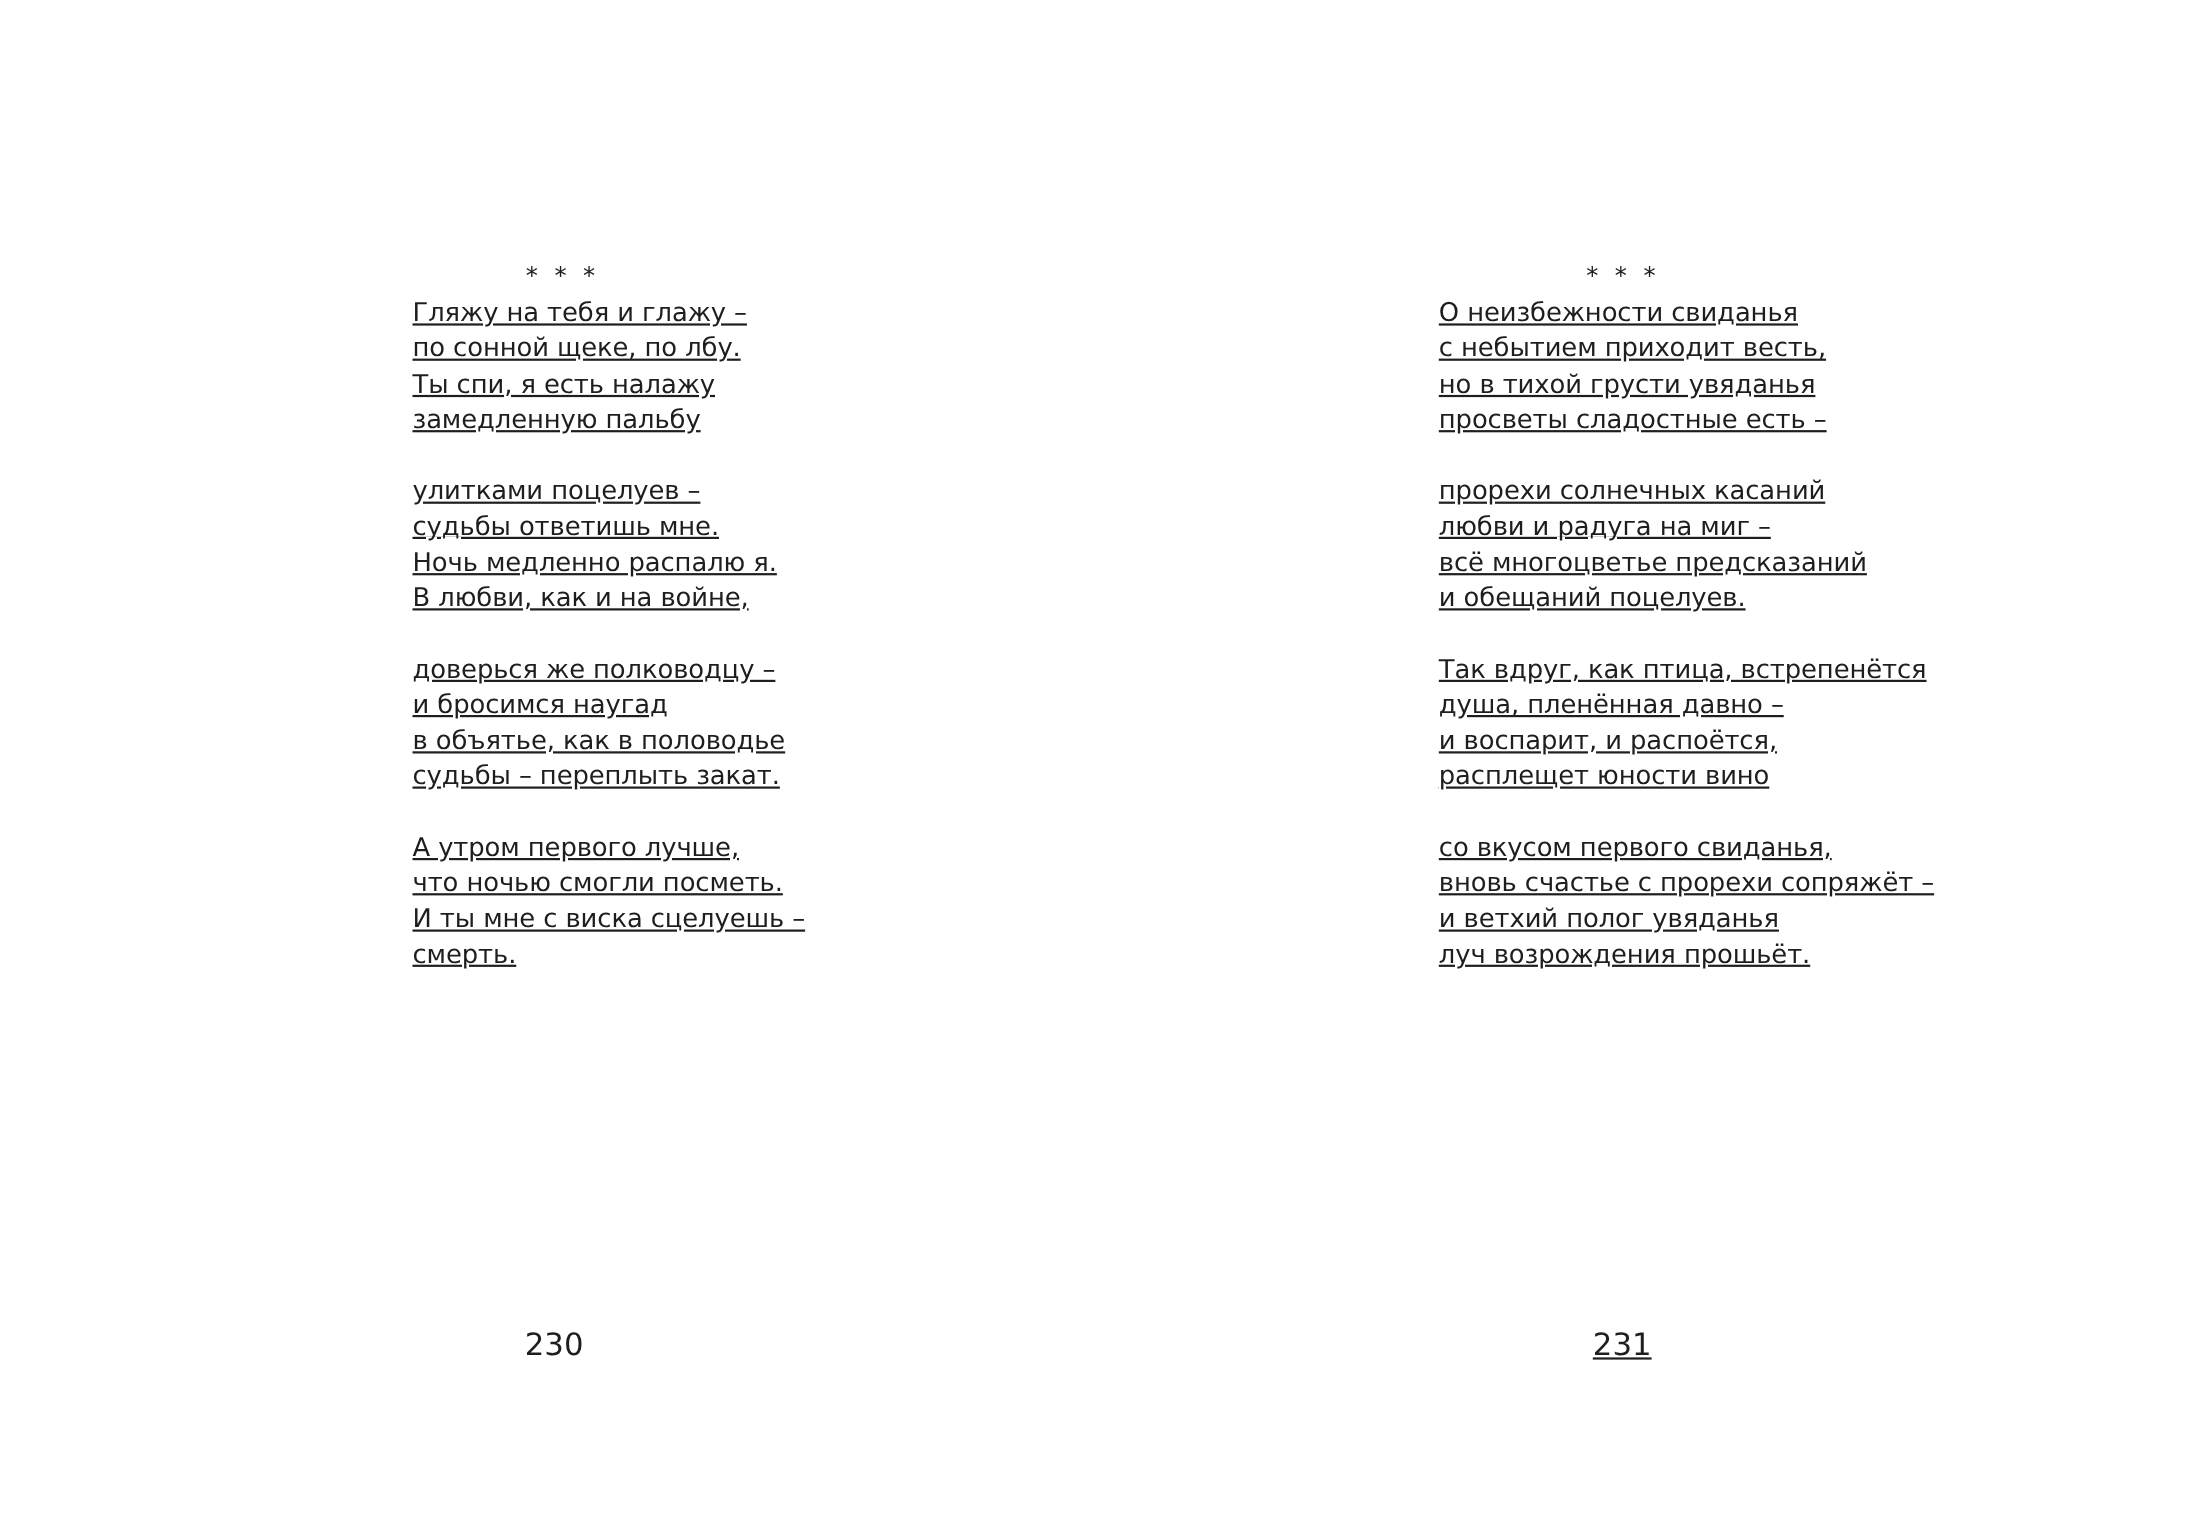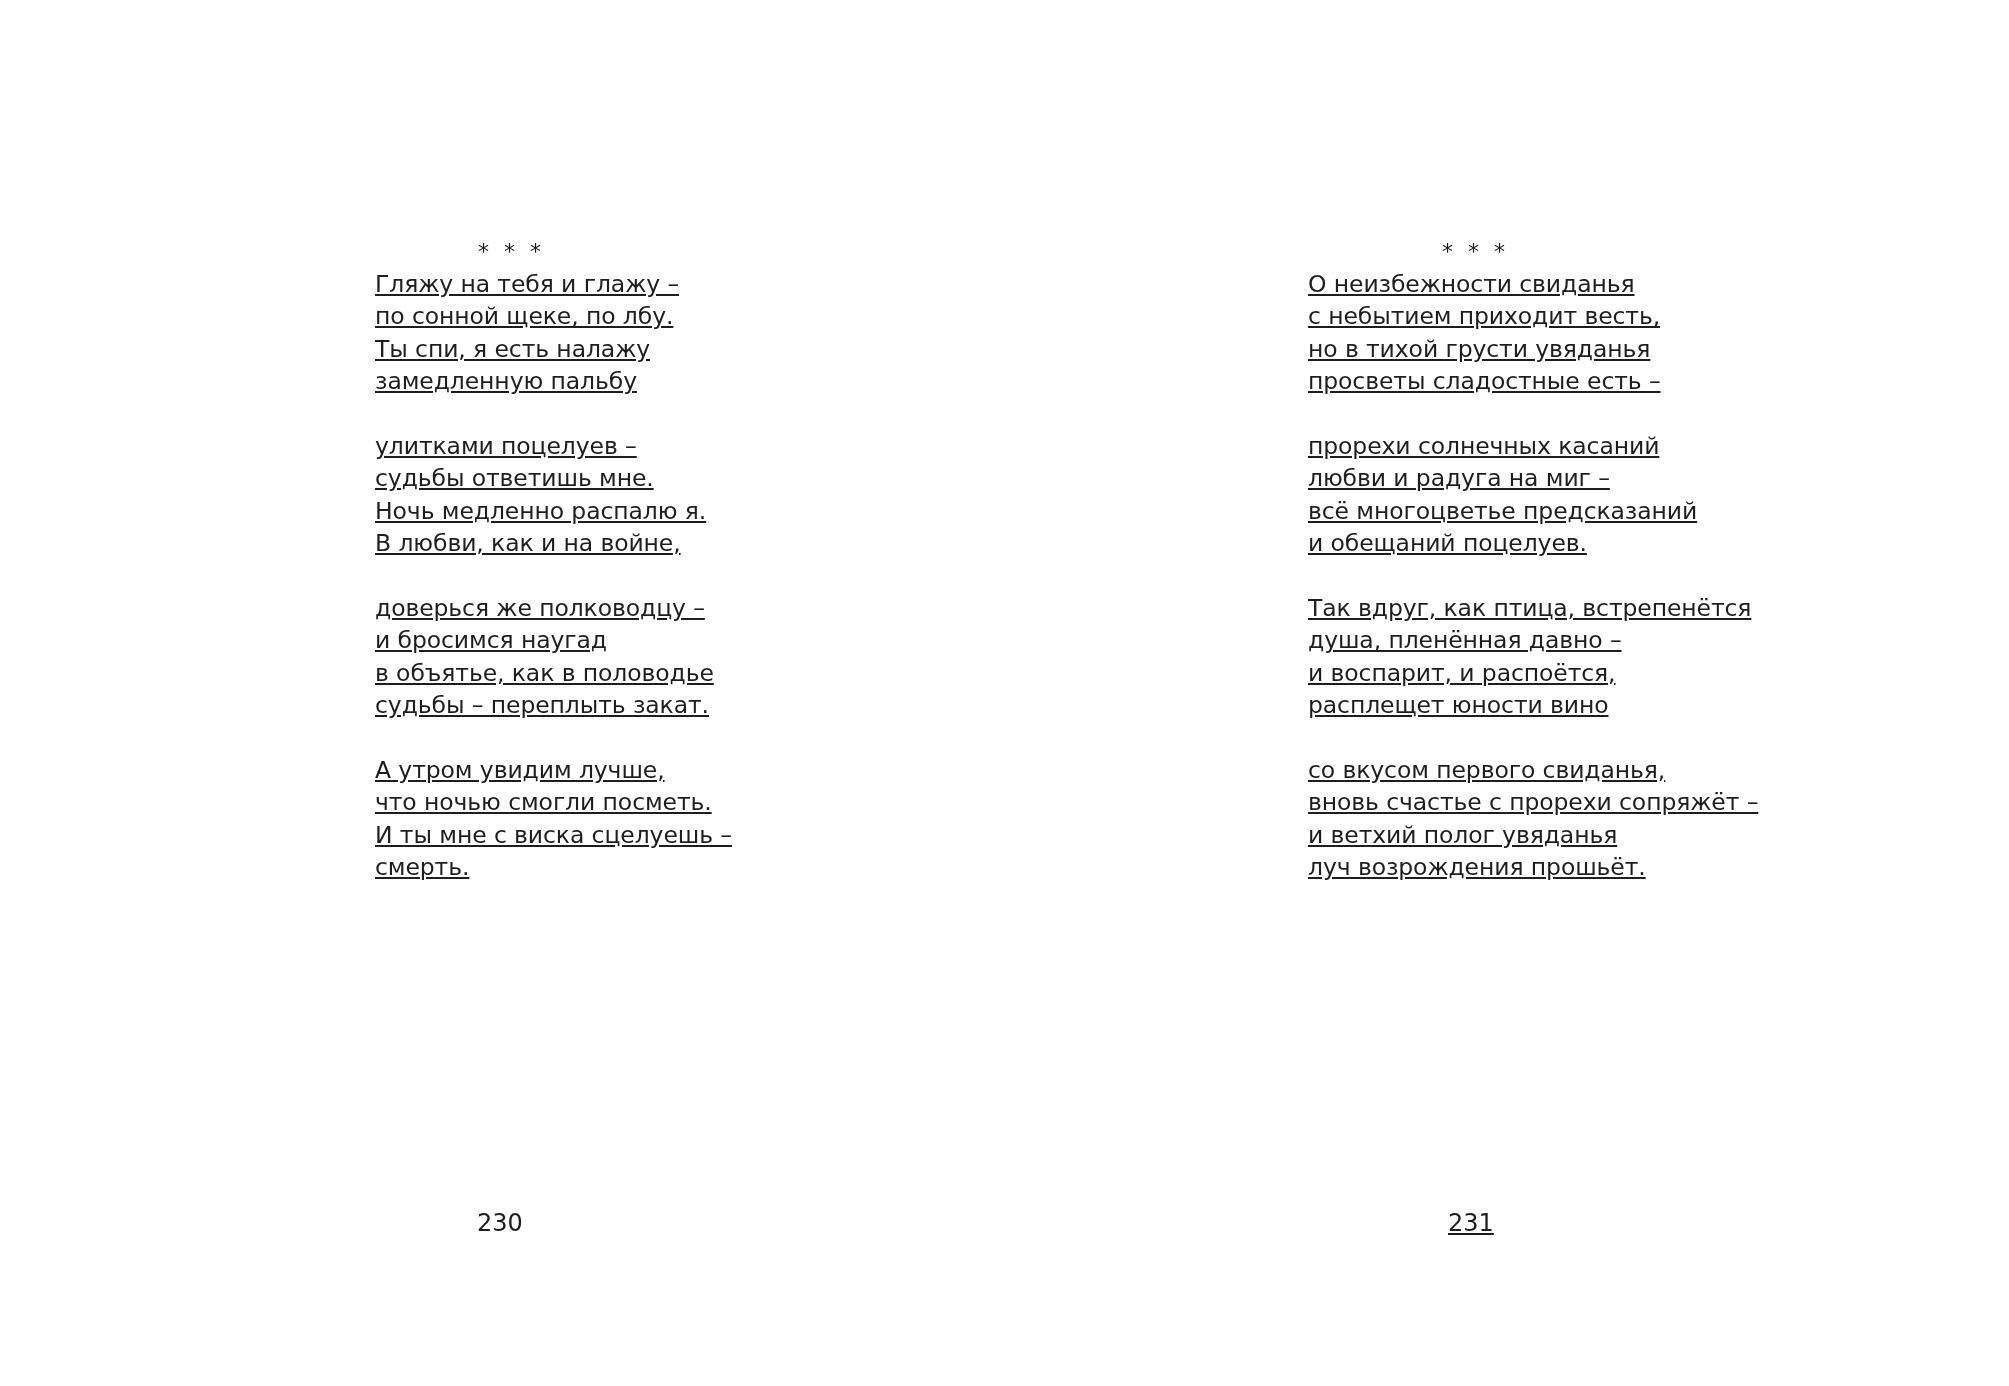--- a/index.html
+++ b/index.html
@@ -54,21 +54,21 @@
       line-height: 32.4px;
       height: 32.4px;
       white-space: nowrap;
       letter-spacing: -0.1px;
       text-decoration: underline;
     }
 
     .page-number {
       position: absolute;
       top: 1208px;
-      font-size: 24px;
+      font-size: 28px;
       line-height: 30px;
     }
     .page-left .page-number { left: 477px; }
     .page-right .page-number { left: 444px; text-decoration: underline; }
   </style>
 </head>
 <body>
 
 <div class="spread">
 
@@ -88,21 +88,21 @@
         <div class="line">Ночь медленно распалю я.</div>
         <div class="line">В любви, как и на войне,</div>
       </div>
       <div class="stanza">
         <div class="line">доверься же полководцу –</div>
         <div class="line">и бросимся наугад</div>
         <div class="line">в объятье, как в половодье</div>
         <div class="line">судьбы – переплыть закат.</div>
       </div>
       <div class="stanza">
-        <div class="line">А утром увидим лучше,</div>
+        <div class="line">А утром первого лучше,</div>
         <div class="line">что ночью смогли посметь.</div>
         <div class="line">И ты мне с виска сцелуешь –</div>
         <div class="line">смерть.</div>
       </div>
     </div>
     <div class="page-number">230</div>
   </div>
 
   <div class="page page-right">
     <div class="poem">

